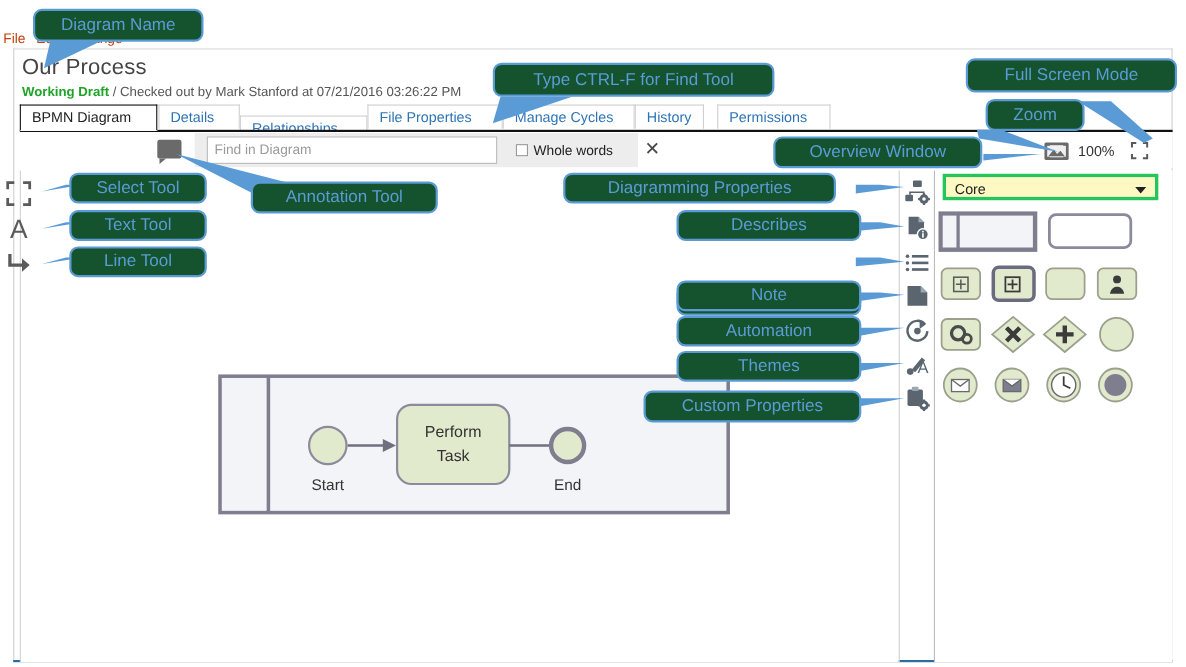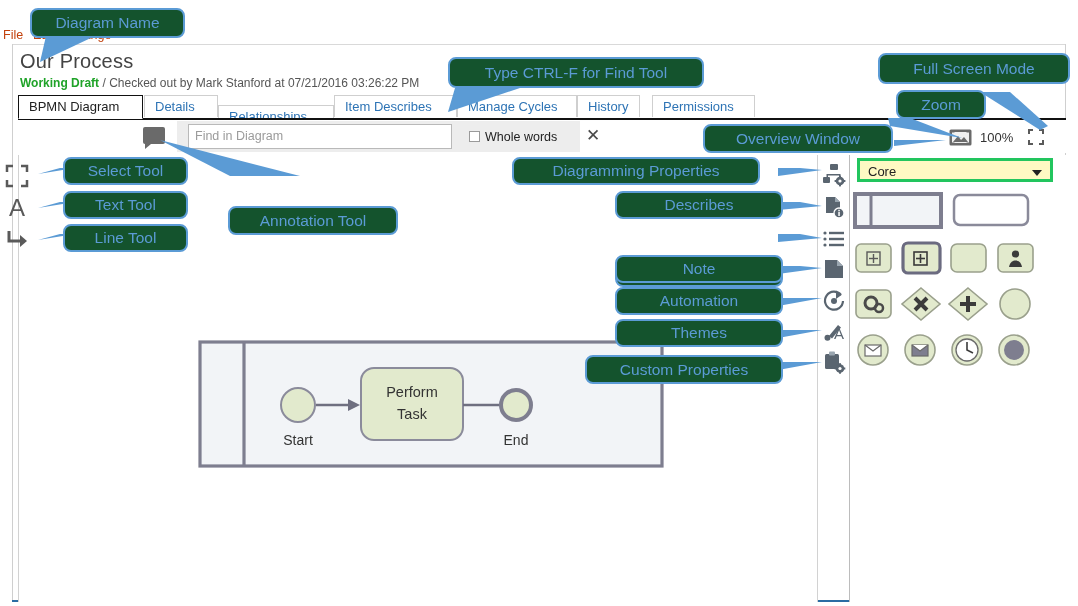--- a/index.html
+++ b/index.html
@@ -81,21 +81,21 @@
 
   <div class="doc-title">Our Process</div>
   <div class="doc-sub">
     <b>Working Draft</b><span> / Checked out by Mark Stanford at 07/21/2016 03:26:22 PM</span>
   </div>
 
   <div class="tabbar">
     <div class="tab active" style="left:0px;width:125px;">BPMN Diagram</div>
     <div class="tab" style="left:126px;width:74px;">Details</div>
     <div class="tab" style="left:200px;width:116px;margin-top:10px;">Relationships</div>
-    <div class="tab" style="left:316px;width:123px;">Item Describes</div>
+    <div class="tab" style="left:316px;width:123px;">File Properties</div>
     <div class="tab" style="left:439px;width:120px;">Manage Cycles</div>
     <div class="tab" style="left:559px;width:63px;">History</div>
     <div class="tab" style="left:634px;width:103px;">Permissions</div>
   </div>
   <div class="tabline"></div>
 
   <div class="menubar"></div>
   <div class="menu-item" style="left:3px;">File</div>
   <div class="menu-item" style="left:33px;">Edit</div>
   <div class="menu-item" style="left:67px;">Arrange</div>
@@ -333,21 +333,21 @@
 
   <div class="callout" style="left:30px;top:8px;width:155px;height:30px;line-height:26px;">Diagram Name</div>
   <div class="callout" style="left:448px;top:57px;width:256px;height:31px;line-height:27px;">Type CTRL-F for Find Tool</div>
   <div class="callout" style="left:878px;top:53px;width:192px;height:31px;line-height:27px;">Full Screen Mode</div>
   <div class="callout" style="left:896px;top:90px;width:90px;height:29px;line-height:25px;">Zoom</div>
   <div class="callout" style="left:703px;top:124px;width:190px;height:29px;line-height:25px;">Overview Window</div>
 
   <div class="callout" style="left:63px;top:157px;width:125px;height:28px;line-height:24px;">Select Tool</div>
   <div class="callout" style="left:63px;top:191px;width:125px;height:28px;line-height:24px;">Text Tool</div>
   <div class="callout" style="left:63px;top:224px;width:125px;height:28px;line-height:24px;">Line Tool</div>
-  <div class="callout" style="left:228px;top:165px;width:170px;height:29px;line-height:25px;margin-top:41px;">Annotation Tool</div>
+  <div class="callout" style="left:228px;top:165px;width:170px;height:29px;line-height:25px;">Annotation Tool</div>
 
   <div class="callout" style="left:512px;top:157px;width:248px;height:28px;line-height:24px;">Diagramming Properties</div>
   <div class="callout" style="left:615px;top:191px;width:168px;height:28px;line-height:24px;">Describes</div>
   <div class="callout" style="left:615px;top:223px;width:168px;height:28px;line-height:24px;margin-top:36px;">Display Fields</div>
   <div class="callout" style="left:615px;top:255px;width:168px;height:28px;line-height:24px;">Note</div>
   <div class="callout" style="left:615px;top:287px;width:168px;height:28px;line-height:24px;">Automation</div>
   <div class="callout" style="left:615px;top:319px;width:168px;height:28px;line-height:24px;">Themes</div>
   <div class="callout" style="left:585px;top:355px;width:198px;height:29px;line-height:25px;">Custom Properties</div>
 
 </div>

